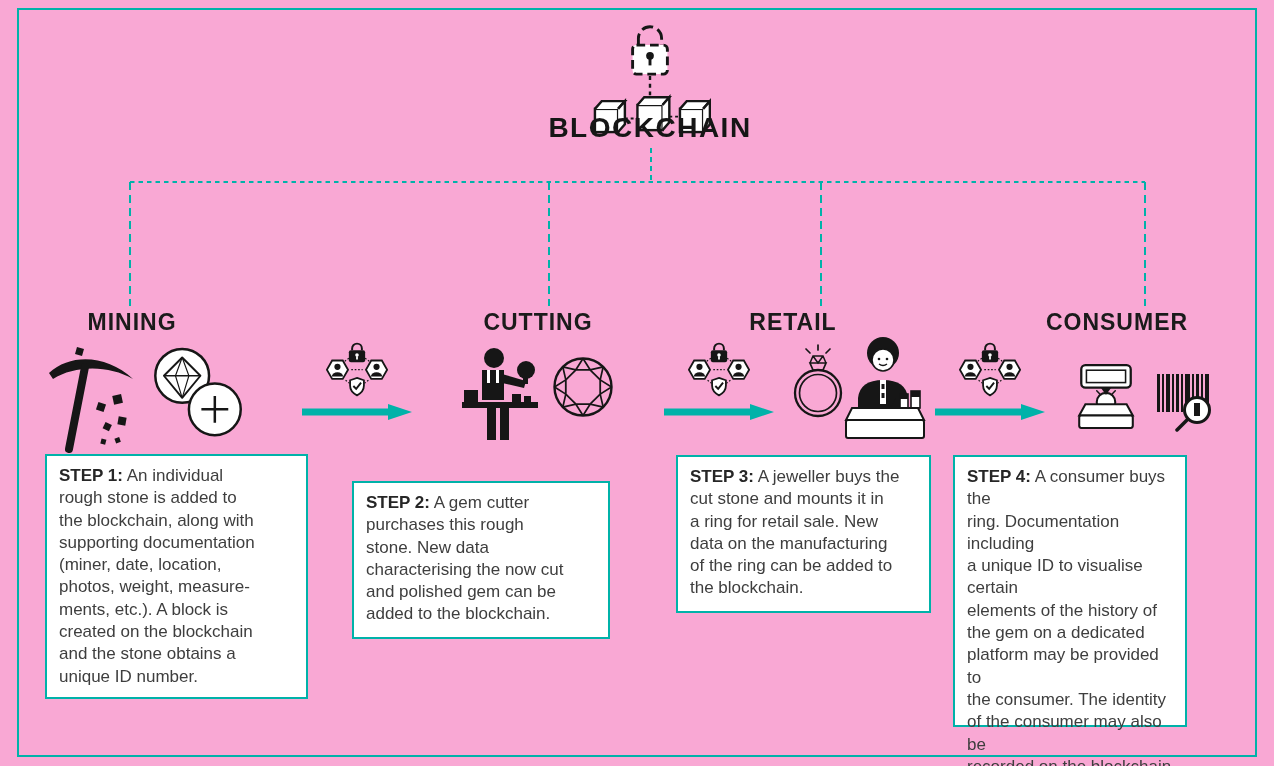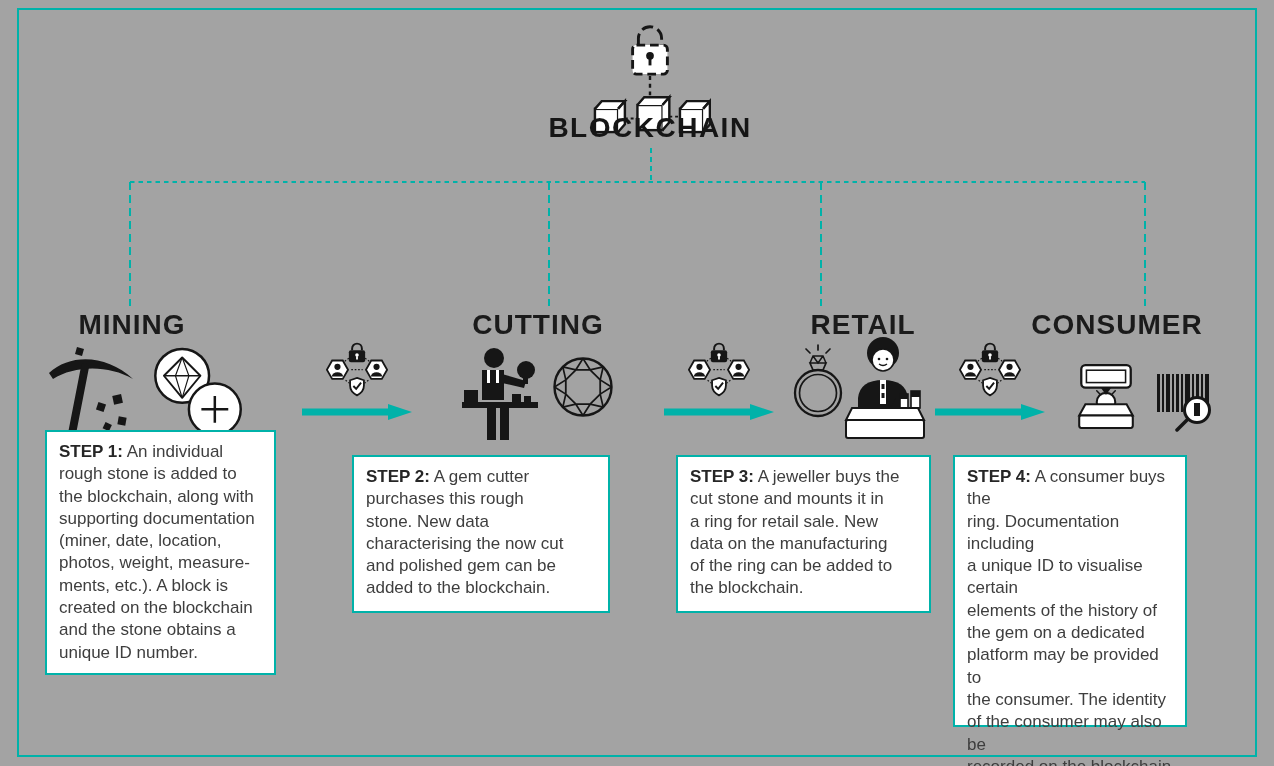--- a/index.html
+++ b/index.html
@@ -1,24 +1,24 @@
 <!DOCTYPE html>
 <html><head>
 <meta charset="utf-8">
 <style>
   html,body{margin:0;padding:0;background:#ffffff;}
   body{font-family:"Liberation Sans","DejaVu Sans",sans-serif;}
-  .canvas{position:relative;width:1274px;height:766px;background:#a3a3a3;overflow:hidden;}
+  .canvas{position:relative;width:1274px;height:766px;background:#f9a8d4;overflow:hidden;}
   .frame{position:absolute;left:17px;top:8px;width:1236px;height:745px;border:2px solid #00b2a9;}
   .hdr-icon{position:absolute;left:589px;top:20px;}
   .title{position:absolute;top:112px;left:650px;transform:translateX(-50%);
          font-size:28px;font-weight:bold;letter-spacing:1.5px;color:#161616;white-space:nowrap;}
   .conn-lines{position:absolute;left:0;top:0;}
   .stage-label{position:absolute;top:309px;transform:translateX(-50%);
-         font-size:28px;font-weight:bold;letter-spacing:1px;color:#1b1b1b;white-space:nowrap;}
+         font-size:23px;font-weight:bold;letter-spacing:1px;color:#1b1b1b;white-space:nowrap;}
   .abs{position:absolute;}
   .flow{position:absolute;width:110px;height:80px;}
   .flow .net{position:absolute;left:22px;top:0;}
   .flow .arr{position:absolute;left:0;top:62px;}
   .step-box{position:absolute;border:2px solid #00b2a9;background:#fff;
             padding:9px 12px;box-sizing:border-box;}
   .step-text{margin:0;font-size:17px;line-height:22.3px;color:#3e3e3e;white-space:pre-line;}
   .step-text strong{color:#262626;}
   svg{display:block;}
 </style>
@@ -90,21 +90,21 @@
       <line x1="130" y1="182" x2="1145" y2="182" stroke-dasharray="4.5 4"></line>
       <line x1="130" y1="182" x2="130" y2="306" stroke-dasharray="8 5"></line>
       <line x1="549" y1="182" x2="549" y2="306" stroke-dasharray="8 5"></line>
       <line x1="821" y1="182" x2="821" y2="306" stroke-dasharray="8 5"></line>
       <line x1="1145" y1="182" x2="1145" y2="306" stroke-dasharray="8 5"></line>
     </g>
   </svg>
 
   <div class="stage-label" style="left:132px">MINING</div>
   <div class="stage-label" style="left:538px">CUTTING</div>
-  <div class="stage-label" style="left:863px">RETAIL</div>
+  <div class="stage-label" style="left:793px">RETAIL</div>
   <div class="stage-label" style="left:1117px">CONSUMER</div>
 
   <svg class="abs" style="left:45px;top:345px" width="95" height="110" viewBox="0 0 95 110">
     <g fill="#161616">
       <path d="M4,28 C 26,8 62,10 88,34 C 64,20 30,20 8,34 Z"></path>
       <path d="M32,2 l7,2 -2,7 -7,-2 z"></path>
       <line x1="40" y1="22" x2="24" y2="104" stroke="#161616" stroke-width="8" stroke-linecap="round"></line>
       <rect x="52" y="58" width="8" height="8" transform="rotate(18 56 62)"></rect>
       <rect x="68" y="50" width="9" height="9" transform="rotate(-12 72 54)"></rect>
       <rect x="59" y="78" width="7" height="7" transform="rotate(25 62 81)"></rect>
@@ -231,33 +231,33 @@
         <rect x="35" y="0" width="2" height="38"></rect>
       <rect x="39" y="0" width="3" height="38"></rect>
         <rect x="44" y="0" width="2" height="38"></rect>
       <rect x="48" y="0" width="4" height="38"></rect>
       <circle cx="40" cy="36" r="12.5" fill="#ffffff" stroke="#161616" stroke-width="3"></circle>
       <rect x="37" y="29" width="6" height="13"></rect>
       <line x1="30.5" y1="45.5" x2="20" y2="56" stroke="#161616" stroke-width="3.5" stroke-linecap="round"></line>
     </g>
   </svg>
 
-  <div class="step-box" style="left:45px;top:430px;width:231px;height:245px">
+  <div class="step-box" style="left:45px;top:454px;width:263px;height:245px">
     <p class="step-text"><strong>STEP 1:</strong><span> An individual
 rough stone is added to
 the blockchain, along with
 supporting documentation
 (miner, date, location,
 photos, weight, measure-
 ments, etc.). A block is
 created on the blockchain
 and the stone obtains a
 unique ID number.</span></p>
   </div>
-  <div class="step-box" style="left:352px;top:455px;width:258px;height:158px">
+  <div class="step-box" style="left:352px;top:481px;width:258px;height:158px">
     <p class="step-text"><strong>STEP 2:</strong><span> A gem cutter
 purchases this rough
 stone. New data
 characterising the now cut
 and polished gem can be
 added to the blockchain.</span></p>
   </div>
   <div class="step-box" style="left:676px;top:455px;width:255px;height:158px">
     <p class="step-text"><strong>STEP 3:</strong><span> A jeweller buys the
 cut stone and mounts it in

